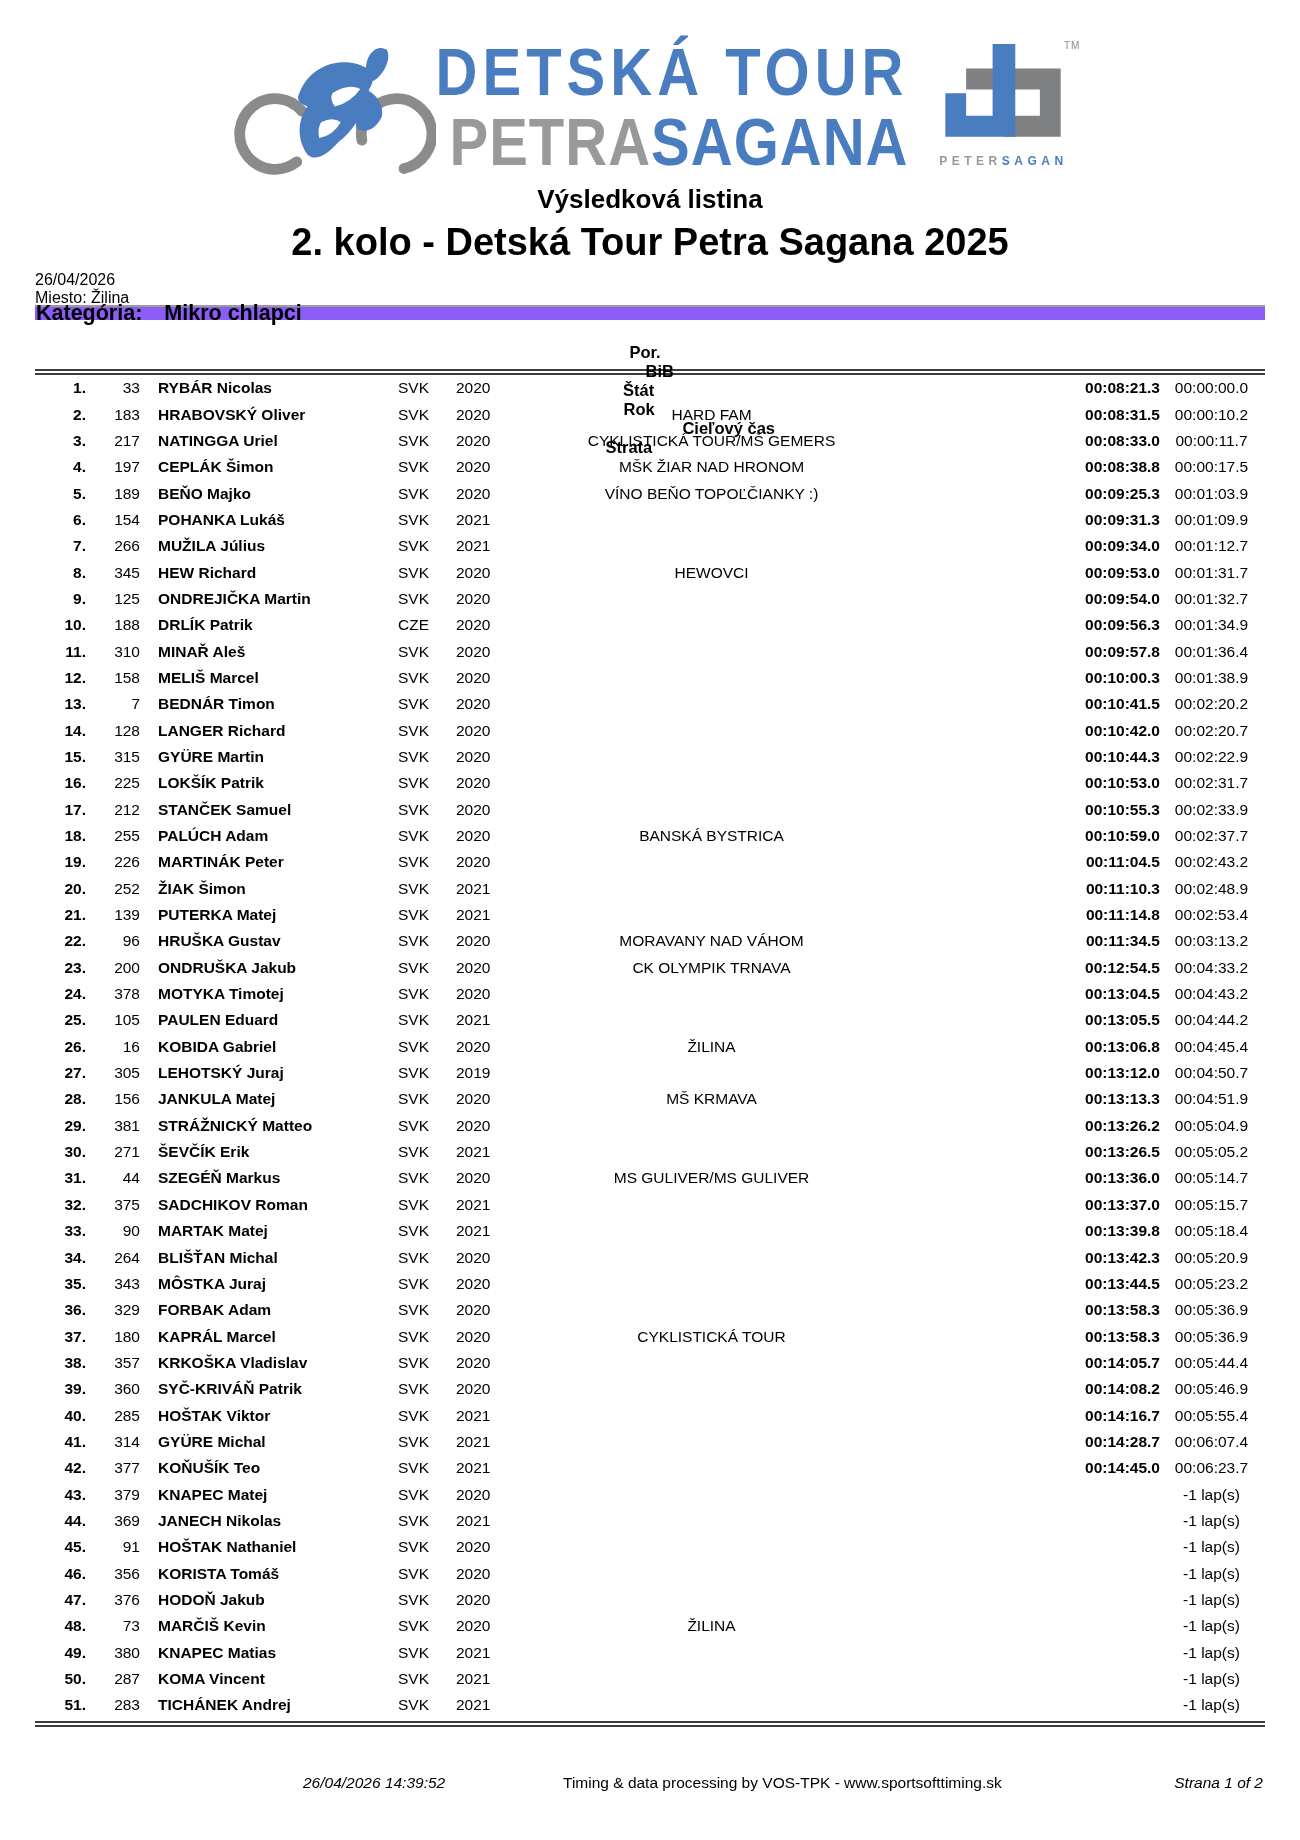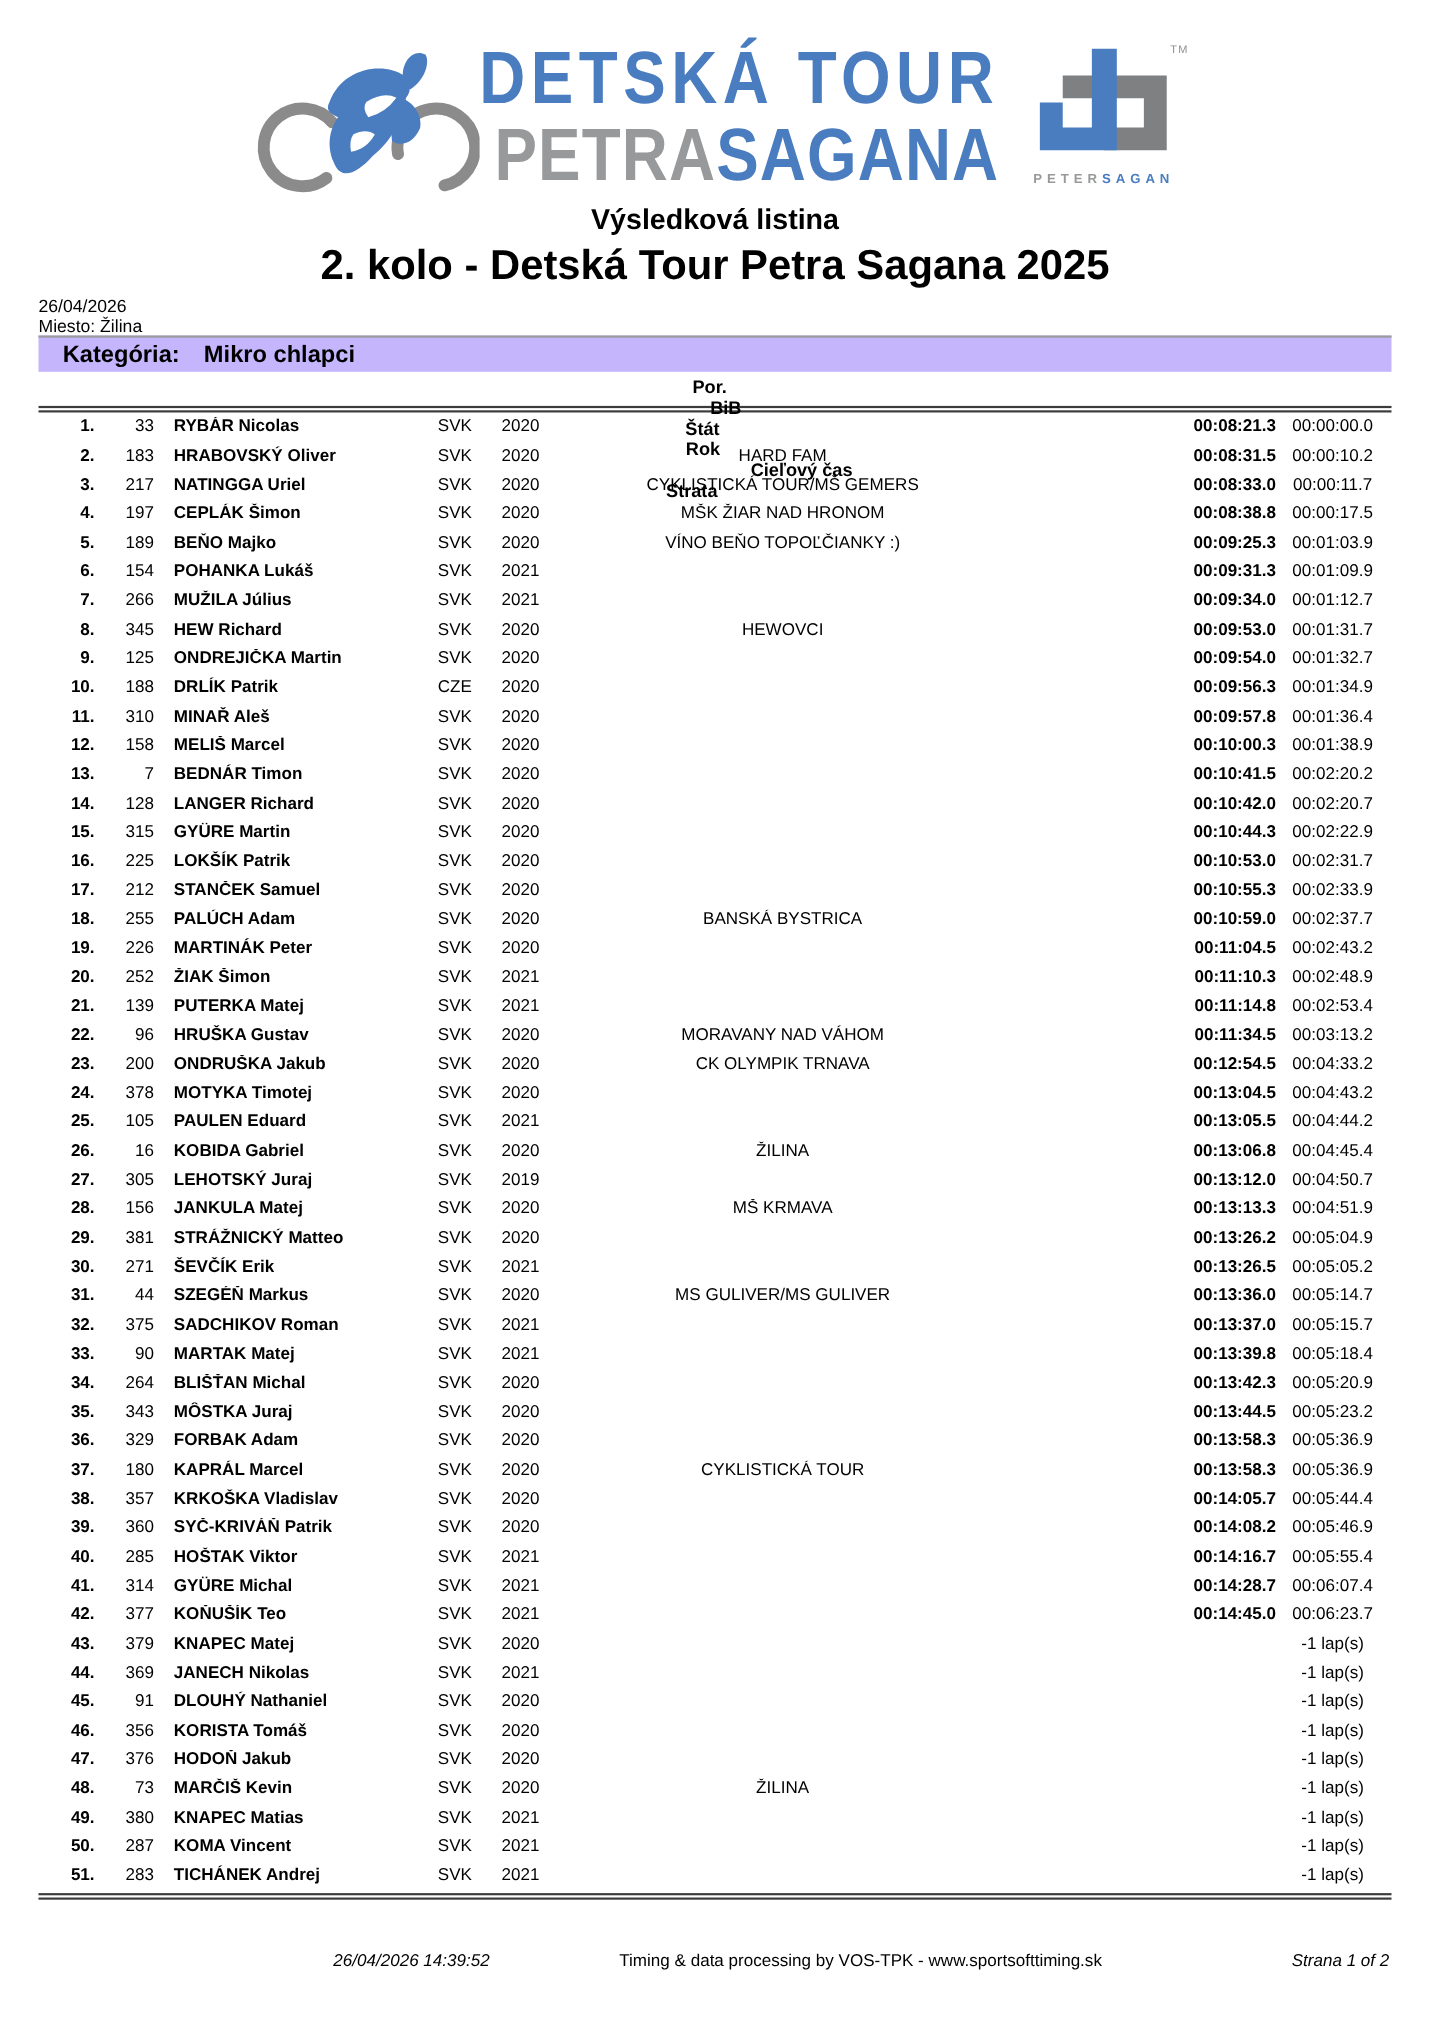--- a/index.html
+++ b/index.html
@@ -23,23 +23,23 @@
   .wordmark { font-size:12px; font-weight:bold; letter-spacing:4.5px;
               white-space:nowrap; margin-top:2px; }
 
   
   #doc-title    { top:184px; left:0; width:100%; text-align:center; font-size:26px; font-weight:bold; }
   #doc-subtitle { top:221px; left:0; width:100%; text-align:center; font-size:38px; font-weight:bold; }
   #meta-row { top:271px; left:35px; width:1230px; display:flex;
               justify-content:space-between; font-size:16px;flex-direction:column; }
 
   
-  #category-band { top:305px; left:35px; width:1230px; height:33px; background:#c4b5fd;
+  #category-band { top:305px; left:35px; width:1230px; height:15px; background:#8b5cf6;
                    border-top:2px solid #9b9b9b; display:flex; align-items:center;
-                   padding-left:22px; font-size:21.5px; font-weight:bold; }
+                   padding-left:1px; font-size:21.5px; font-weight:bold; }
   #category-band .cat-value { margin-left:22px; }
 
   
   #results-table { top:343px; left:35px; width:1230px; }
   .thead { display:flex; height:23px; align-items:center; font-weight:bold; font-size:16.5px;flex-direction:column; }
   .dbl { height:6px; border-top:2px solid #3c3c3c; border-bottom:2px solid #3c3c3c; }
   .dbl.after-head { margin-top:3px; }
   .dbl.after-body { margin-top:2px; }
   .tr { display:flex; height:26.35px; align-items:center; font-size:15.5px; }
   .c  { display:block; white-space:nowrap; }
@@ -560,21 +560,21 @@
         <span class="c c2">JANECH Nikolas</span>
         <span class="c c3">SVK</span>
         <span class="c c4">2021</span>
         <span class="c c5"></span>
         <span class="c c6"></span>
         <span class="c c7">-1 lap(s)</span>
       </div>
       <div class="tr">
         <span class="c c0">45.</span>
         <span class="c c1">91</span>
-        <span class="c c2">DLOUHÝ Nathaniel</span>
+        <span class="c c2">HOŠTAK Nathaniel</span>
         <span class="c c3">SVK</span>
         <span class="c c4">2020</span>
         <span class="c c5"></span>
         <span class="c c6"></span>
         <span class="c c7">-1 lap(s)</span>
       </div>
       <div class="tr">
         <span class="c c0">46.</span>
         <span class="c c1">356</span>
         <span class="c c2">KORISTA Tomáš</span>

